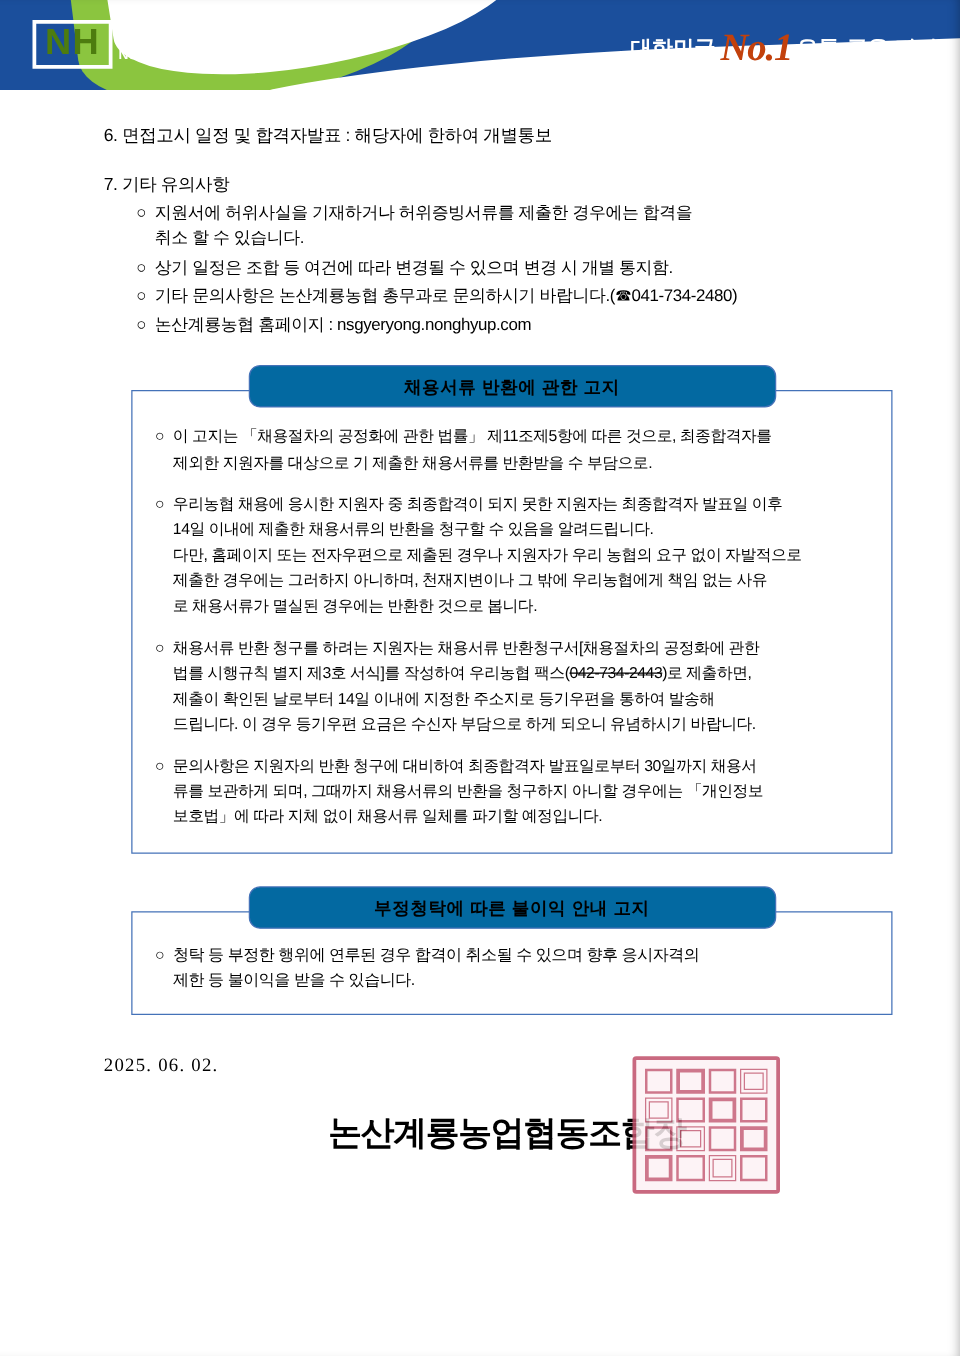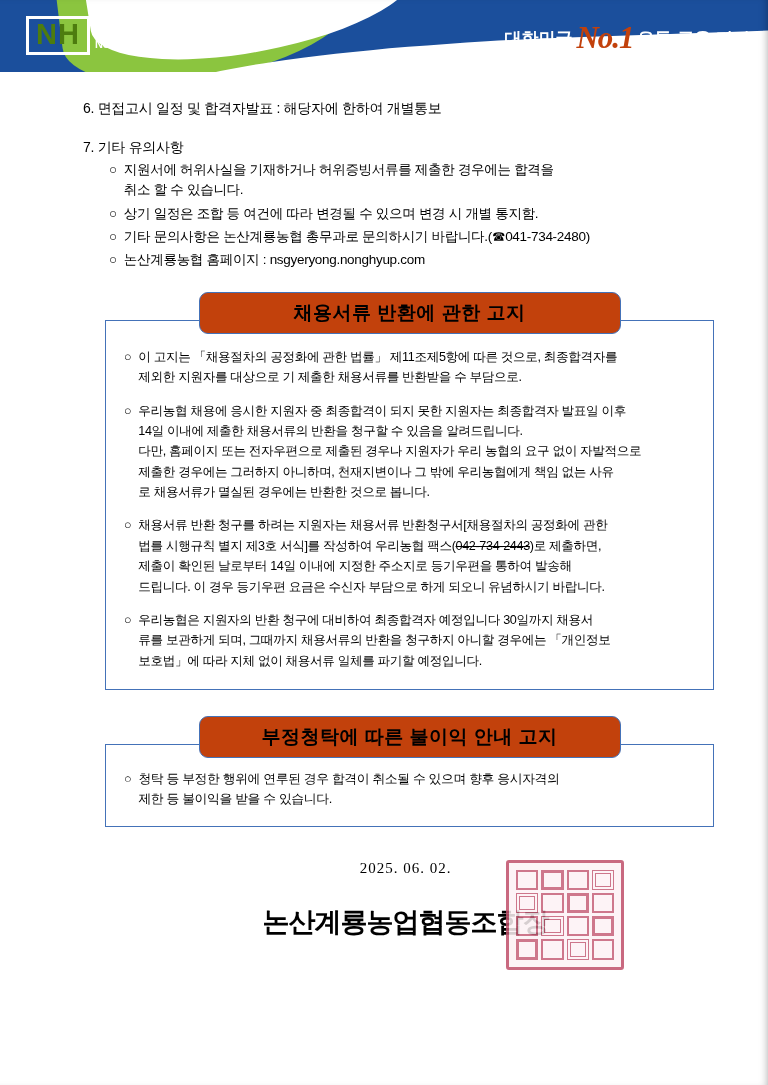--- a/index.html
+++ b/index.html
@@ -134,25 +134,25 @@
   
   .notice-wrap {
     position: relative;
     margin: 22px 14px 0 22px;
   }
   .notice-head {
     position: relative;
     z-index: 2;
     width: 420px;
     margin: 0 auto;
-    background: #c2410c;
+    background: #0369a1;
     border: 1px solid #4472b8;
     border-radius: 9px;
     text-align: center;
-    font-size: 19px;
+    font-size: 14px;
     font-weight: bold;
     padding: 6px 0 5px 0;
     letter-spacing: 0.5px;
     color: #000;
   }
   .notice-body {
     border: 1px solid #4472b8;
     margin-top: -14px;
     padding: 26px 18px 16px 18px;
     background: #ffffff;
@@ -175,21 +175,21 @@
   .notice-body2 {
     border: 1px solid #4472b8;
     margin-top: -14px;
     padding: 24px 18px 14px 18px;
     background: #ffffff;
     font-size: 12.8px;
     line-height: 1.62;
   }
   
   .date {
-    text-align: center;
+    text-align: left;
     margin-top: 30px;
     font-size: 15px;
     font-family: "Liberation Serif", serif;
     letter-spacing: 1px;
   }
   .signature-row {
     position: relative;
     margin-top: 22px;
     text-align: center;
   }
@@ -323,21 +323,21 @@
             <span class="line">채용서류 반환 청구를 하려는 지원자는 채용서류 반환청구서[채용절차의 공정화에 관한</span>
             <span class="line"><span>법를 시행규칙 별지 제3호 서식]를 작성하여 우리농협 팩스(</span><span class="strike">042-734-2443</span><span>)로 제출하면,</span></span>
             <span class="line">제출이 확인된 날로부터 14일 이내에 지정한 주소지로 등기우편을 통하여 발송해</span>
             <span class="line">드립니다. 이 경우 등기우편 요금은 수신자 부담으로 하게 되오니 유념하시기 바랍니다.</span>
           </span>
         </div>
 
         <div class="n-item">
           <span class="mark">○</span>
           <span class="txt">
-            <span class="line">우리농협은 지원자의 반환 청구에 대비하여 최종합격자 예정입니다 30일까지 채용서</span>
+            <span class="line">문의사항은 지원자의 반환 청구에 대비하여 최종합격자 발표일로부터 30일까지 채용서</span>
             <span class="line">류를 보관하게 되며, 그때까지 채용서류의 반환을 청구하지 아니할 경우에는 「개인정보</span>
             <span class="line">보호법」에 따라 지체 없이 채용서류 일체를 파기할 예정입니다.</span>
           </span>
         </div>
 
       </div>
     </div>
 
     <div class="notice-wrap notice-wrap2">
       <div class="notice-head">부정청탁에 따른 불이익 안내 고지</div>

